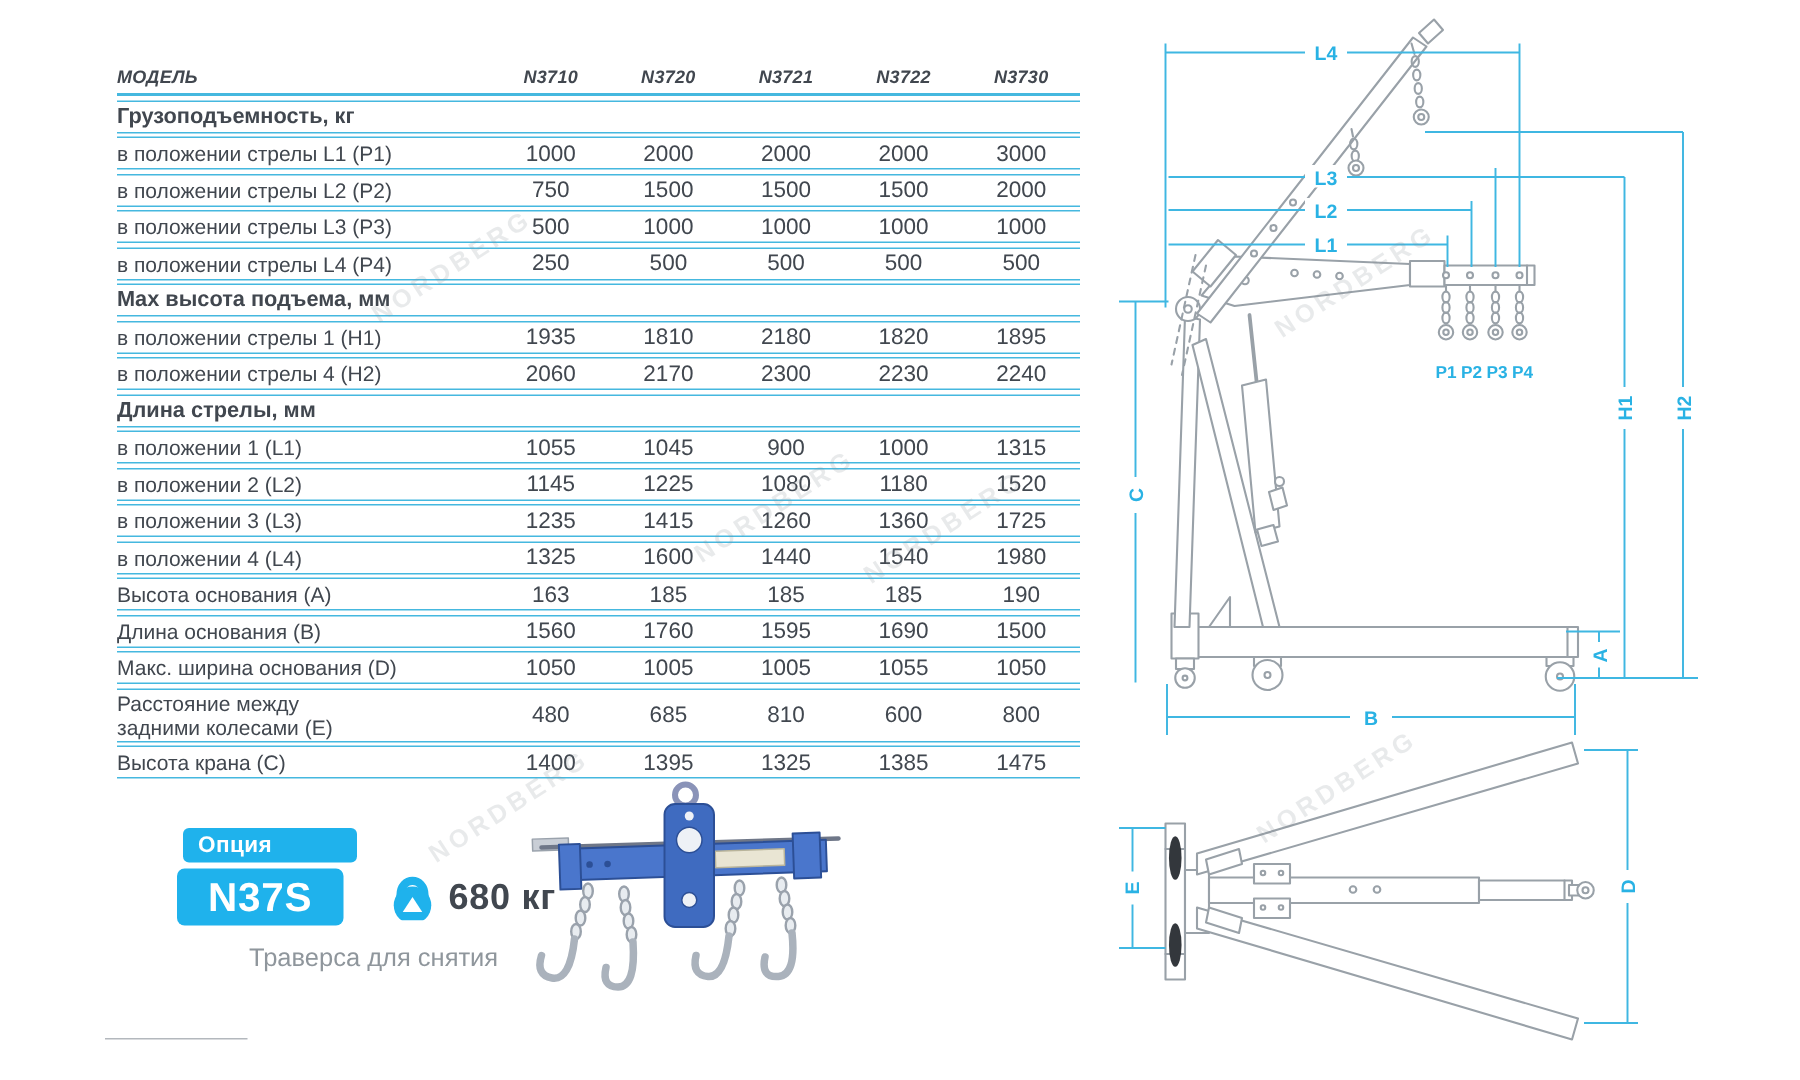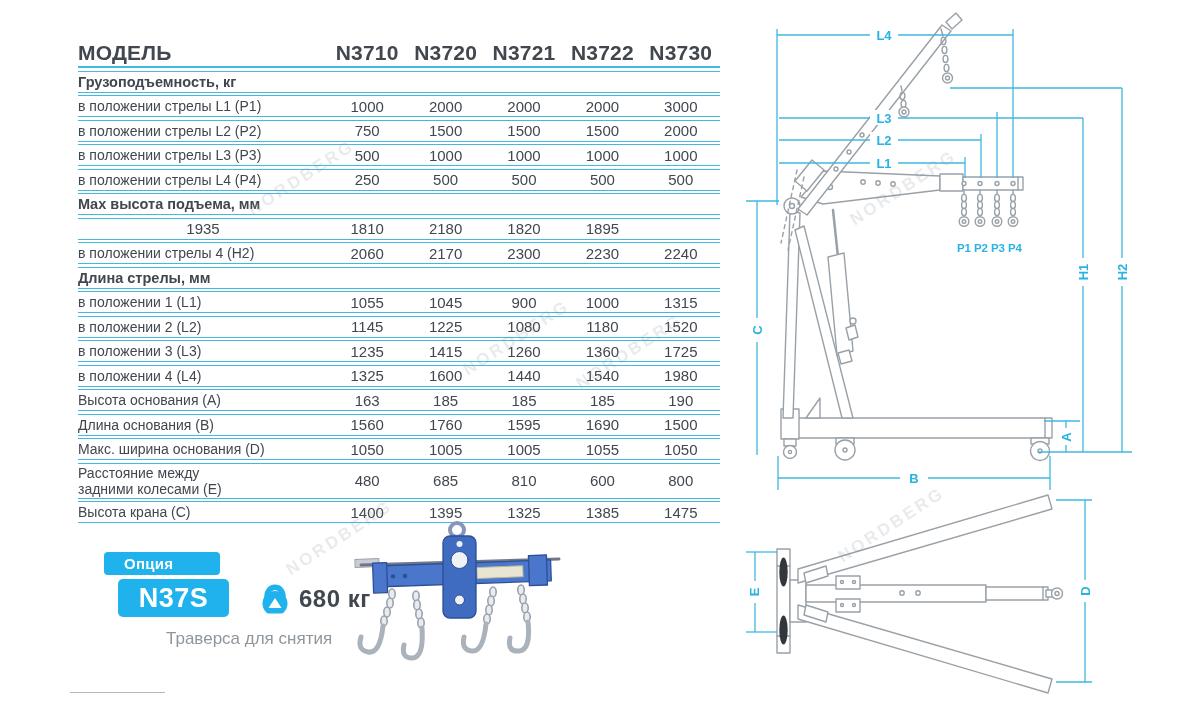--- a/index.html
+++ b/index.html
@@ -34,39 +34,39 @@
     min-height:22px;
     padding:1px 0;
   }
   .trow.model-header{
     border-top:none;margin-top:0;
     border-bottom:2px solid var(--cyan-line);
     min-height:24px;
   }
   .trow.model-header .tlabel,
   .trow.model-header .tval{
-    font-weight:bold;font-size:21px;letter-spacing:.2px;
+    font-weight:bold;font-size:12px;letter-spacing:.2px;font-style:italic;
   }
   .trow.section .tlabel{
     grid-column:1 / -1;
     font-weight:bold;font-size:14.5px;
   }
   .tlabel{
     font-size:14px;line-height:16px;white-space:pre-line;
     padding-right:4px;
   }
   .tval{
     font-size:15px;text-align:center;
   }
   
   .option-badge{
-    position:absolute;left:104px;top:552px;width:116px;height:23px;
+    position:absolute;left:122px;top:552px;width:116px;height:23px;
     background:var(--cyan-accent);border-radius:4px;
     color:#fff;font-weight:bold;font-size:15px;
-    display:flex;align-items:center;padding-left:20px;letter-spacing:.3px;
+    display:flex;align-items:center;padding-left:10px;letter-spacing:.3px;
   }
   .option-model{
     position:absolute;left:118px;top:579px;width:111px;height:38px;
     background:var(--cyan-accent);border-radius:5px;
     color:#fff;font-weight:bold;font-size:27px;letter-spacing:.5px;
     display:flex;align-items:center;justify-content:center;
   }
   .capacity-icon{position:absolute;left:258px;top:577px;width:34px;height:40px;}
   .capacity-value{
     position:absolute;left:299px;top:585px;
@@ -145,20 +145,21 @@
       <span class="tval">250</span>
       <span class="tval">500</span>
       <span class="tval">500</span>
       <span class="tval">500</span>
       <span class="tval">500</span>
     </div>
     <div class="trow section">
       <span class="tlabel">Max высота подъема, мм</span>
     </div>
     <div class="trow data">
+      <span class="tlabel">в положении стрелы 1 (H1)</span>
       <span class="tval">1935</span>
       <span class="tval">1810</span>
       <span class="tval">2180</span>
       <span class="tval">1820</span>
       <span class="tval">1895</span>
     </div>
     <div class="trow data">
       <span class="tlabel">в положении стрелы 4 (H2)</span>
       <span class="tval">2060</span>
       <span class="tval">2170</span>

